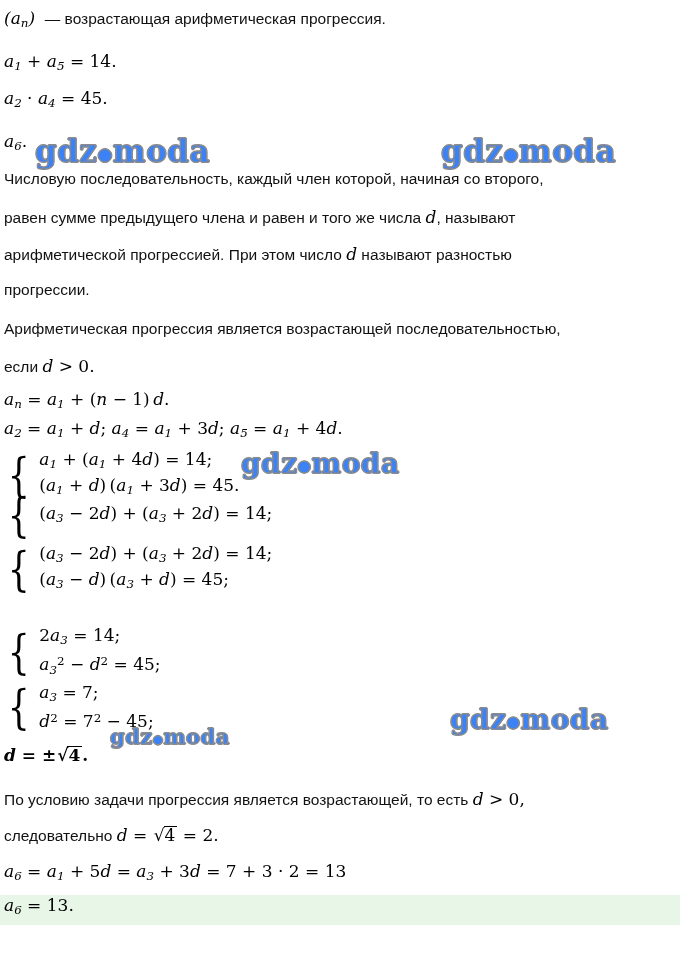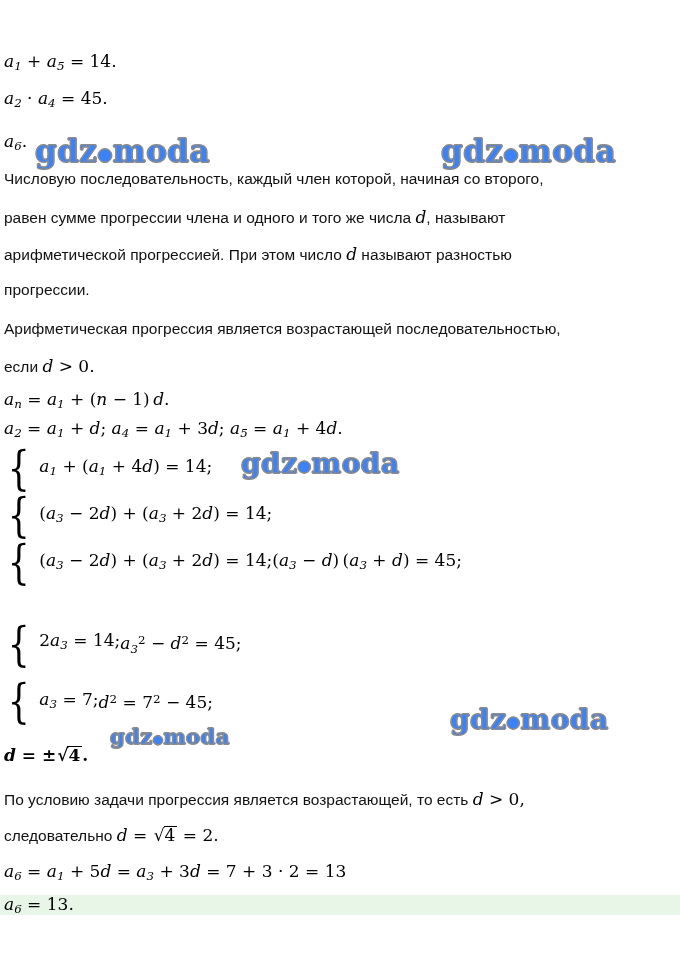--- a/index.html
+++ b/index.html
@@ -85,36 +85,36 @@
     font-size: 46px;
     font-family: "DejaVu Serif", serif;
     line-height: 0.86;
     font-weight: 300;
     margin-right: 6px;
     transform: scaleX(0.75);
     color: #000;
   }
   .sys-rows {
     display: flex;
+    flex-direction: column;
     justify-content: center;
   }
   .sys-rows .r {
     font-family: "DejaVu Serif", serif;
     font-size: 17px;
     line-height: 21px;
     white-space: nowrap;
   }
   .answer {
     position: absolute;
     left: 0;
     width: 680px;
     background: #e8f6e8;
-    height: 20px;
+    height: 30px;
     display: flex;
-    align-items: center;
   }
   .answer .inner {
     padding-left: 4px;
     font-family: "DejaVu Serif", serif;
     font-size: 17px;
   }
   .sqrt {
     display: inline-block;
     position: relative;
     padding-left: 1px;
@@ -128,40 +128,45 @@
     margin-left: -1px;
     display: inline-block;
     line-height: 1.05;
   }
 </style>
 </head>
 <body>
 
 <div class="page">
 
+  <div class="line math" style="top:8px;">
+    <span class="mi">(</span><span class="mi">a</span><sub>n</sub><span class="mi">)</span>
+    <span class="txt" style="font-size:15.5px;">&nbsp;— возрастающая арифметическая прогрессия.</span>
+    
+  </div>
 
   <div class="line math" style="top:51px;">
     <span class="mi">a</span><sub>1</sub> + <span class="mi">a</span><sub>5</sub> = 14.
     
   </div>
 
   <div class="line math" style="top:88px;">
     <span class="mi">a</span><sub>2</sub> · <span class="mi">a</span><sub>4</sub> = 45.
     
   </div>
 
   <div class="line math" style="top:131px;">
     <span class="mi">a</span><sub>6</sub>.
     
   </div>
 
   <div class="line txt" style="top:170px;">Числовую последовательность, каждый член которой, начиная со второго,</div>
 
   <div class="line" style="top:207px;">
-    <span class="txt">равен сумме прогрессии члена и одного и того же числа </span><span class="math mi">d</span><span class="txt">, называют</span>
+    <span class="txt">равен сумме предыдущего члена и равен и того же числа </span><span class="math mi">d</span><span class="txt">, называют</span>
     
   </div>
 
   <div class="line" style="top:244px;">
     <span class="txt">арифметической прогрессией. При этом число </span><span class="math mi">d</span><span class="txt"> называют разностью</span>
     
   </div>
 
   <div class="line txt" style="top:281px;">прогрессии.</div>
 
@@ -180,20 +185,24 @@
   <div class="line math" style="top:418px;">
     <span class="mi">a</span><sub>2</sub> = <span class="mi">a</span><sub>1</sub> + <span class="mi">d</span>;&nbsp;<span class="mi">a</span><sub>4</sub> = <span class="mi">a</span><sub>1</sub> + 3<span class="mi">d</span>;&nbsp;<span class="mi">a</span><sub>5</sub> = <span class="mi">a</span><sub>1</sub> + 4<span class="mi">d</span>.
     
   </div>
 
   <div class="sys" style="top:449px;">
     <div class="brace">{</div>
     <div class="sys-rows">
       <div class="r">
         <span class="mi">a</span><sub>1</sub> + (<span class="mi">a</span><sub>1</sub> + 4<span class="mi">d</span>) = 14;
+        
+      </div>
+      <div class="r">
+        (<span class="mi">a</span><sub>1</sub> + <span class="mi">d</span>) (<span class="mi">a</span><sub>1</sub> + 3<span class="mi">d</span>) = 45.
         
       </div>
     </div>
   </div>
 
   <div class="sys" style="top:496px;">
     <div class="brace">{</div>
     <div class="sys-rows">
       <div class="r">
         (<span class="mi">a</span><sub>3</sub> − 2<span class="mi">d</span>) + (<span class="mi">a</span><sub>3</sub> + 2<span class="mi">d</span>) = 14;

